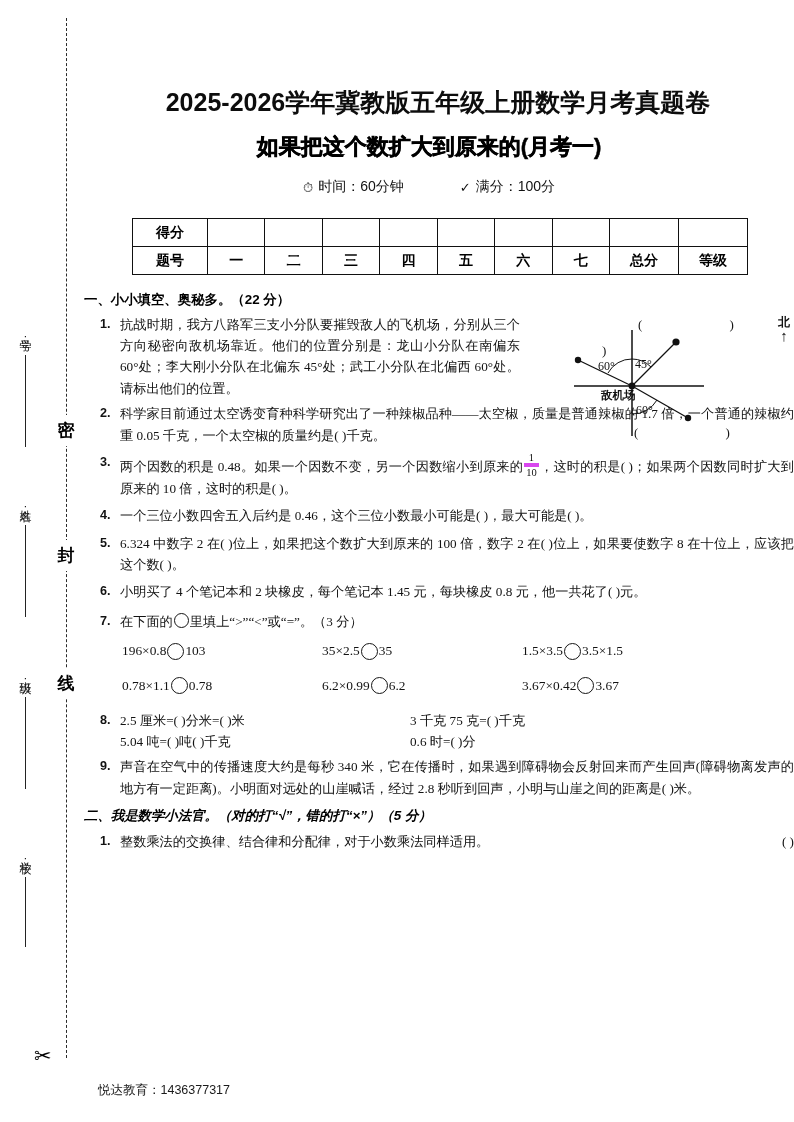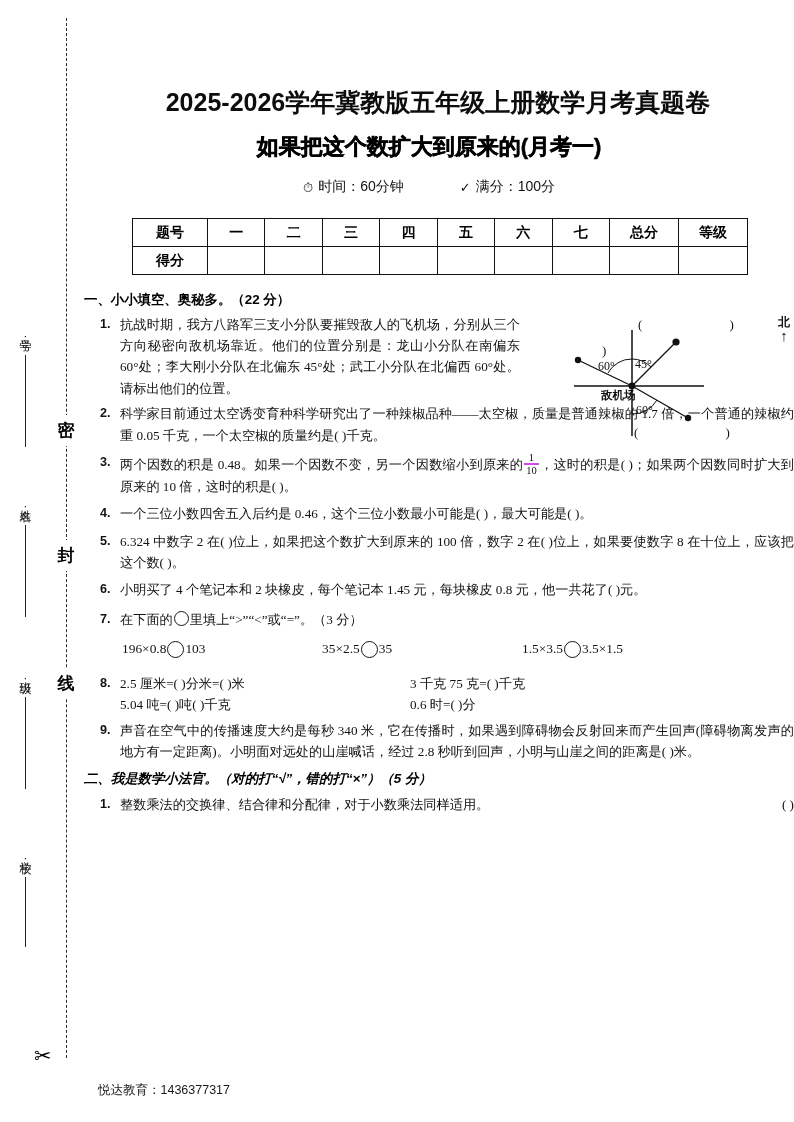--- a/index.html
+++ b/index.html
@@ -220,21 +220,21 @@
   
   .frac {
     display: inline-block;
     vertical-align: -0.45em;
     text-align: center;
     font-size: 10.5px;
     line-height: 1.05;
     margin: 0 1px;
   }
   .frac .num { display: block; padding: 0 2px; }
-  .frac .den { display: block; border-top: 2px solid #d946ef; padding: 0 2px; }
+  .frac .den { display: block; border-top: 4px solid #d946ef; padding: 0 2px; }
 
   
   #compare-grid {
     margin: 8px 0 2px 36px;
     width: 600px;
   }
   .cmp-row {
     display: flex;
     margin-bottom: 13px;
   }
@@ -319,43 +319,43 @@
     <div class="meta-item">
       <span class="meta-icon">✓</span>
       <span>满分：100分</span>
     </div>
   </div>
 
   <div id="score-table-wrap">
     <table id="score-table">
       <tbody>
           <tr>
+        <td class="hdr-label">得分</td>
+        <td></td>
+        <td></td>
+        <td></td>
+        <td></td>
+        <td></td>
+        <td></td>
+        <td></td>
+        <td class="col-sum"></td>
+        <td class="col-grade"></td>
+      </tr>
+      <tr>
         <td class="hdr-label">题号</td>
         <td>一</td>
         <td>二</td>
         <td>三</td>
         <td>四</td>
         <td>五</td>
         <td>六</td>
         <td>七</td>
         <td class="col-sum">总分</td>
         <td class="col-grade">等级</td>
       </tr>
-      <tr>
-        <td class="hdr-label">得分</td>
-        <td></td>
-        <td></td>
-        <td></td>
-        <td></td>
-        <td></td>
-        <td></td>
-        <td></td>
-        <td class="col-sum"></td>
-        <td class="col-grade"></td>
-      </tr>
     </tbody>
       </table>
   </div>
 
   <div id="content">
 
     <div class="section-head">一、小小填空、奥秘多。（22 分）</div>
 
     <div id="q1-row">
       <div class="q" style="margin-left:14px;">
@@ -442,20 +442,37 @@
         </div>
         <div class="cmp-cell">
           <span>35×2.5</span>
           <span class="cmp-circle"></span>
           <span>35</span>
         </div>
         <div class="cmp-cell">
           <span>1.5×3.5</span>
           <span class="cmp-circle"></span>
           <span>3.5×1.5</span>
+        </div>
+      </div>
+      <div class="cmp-row">
+        <div class="cmp-cell">
+          <span>0.78×1.1</span>
+          <span class="cmp-circle"></span>
+          <span>0.78</span>
+        </div>
+        <div class="cmp-cell">
+          <span>6.2×0.99</span>
+          <span class="cmp-circle"></span>
+          <span>6.2</span>
+        </div>
+        <div class="cmp-cell">
+          <span>3.67×0.42</span>
+          <span class="cmp-circle"></span>
+          <span>3.67</span>
         </div>
       </div>
     </div>
 
     <div class="q" style="margin-top:0px;">
       <span class="qnum">8.</span>
       <div class="unit-row">
         <div class="unit-cell-a">2.5 厘米=(            )分米=(        )米</div>
         <div class="unit-cell-b">3 千克 75 克=(        )千克</div>
       </div>

